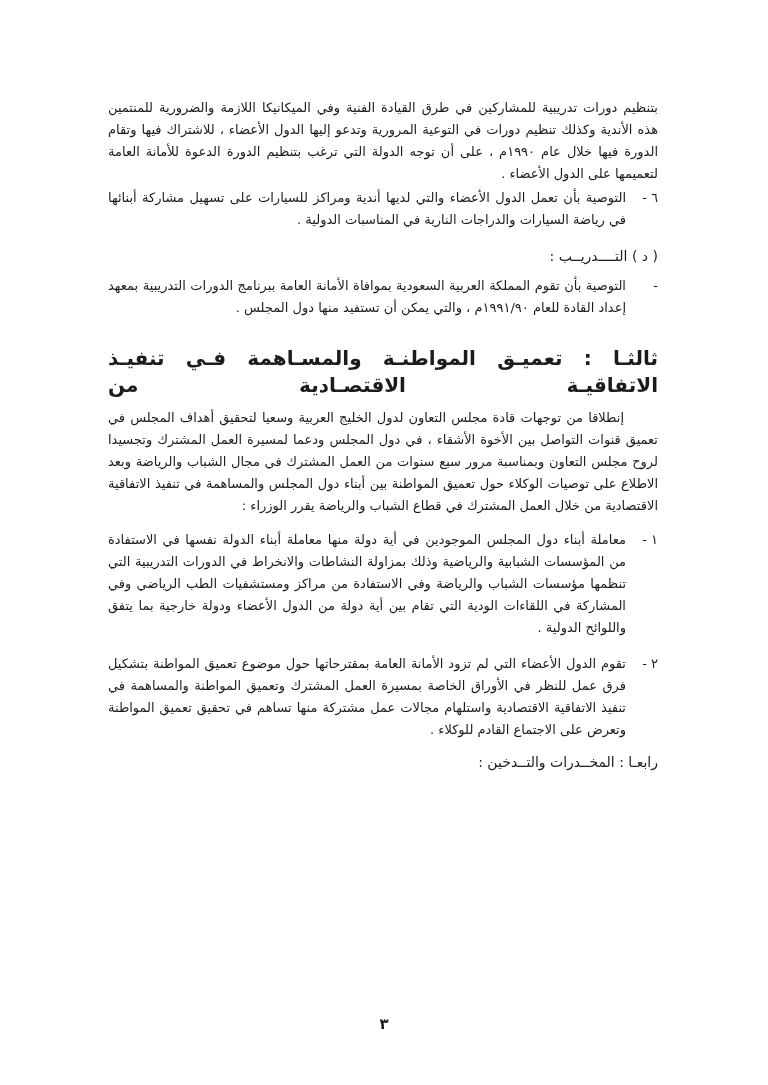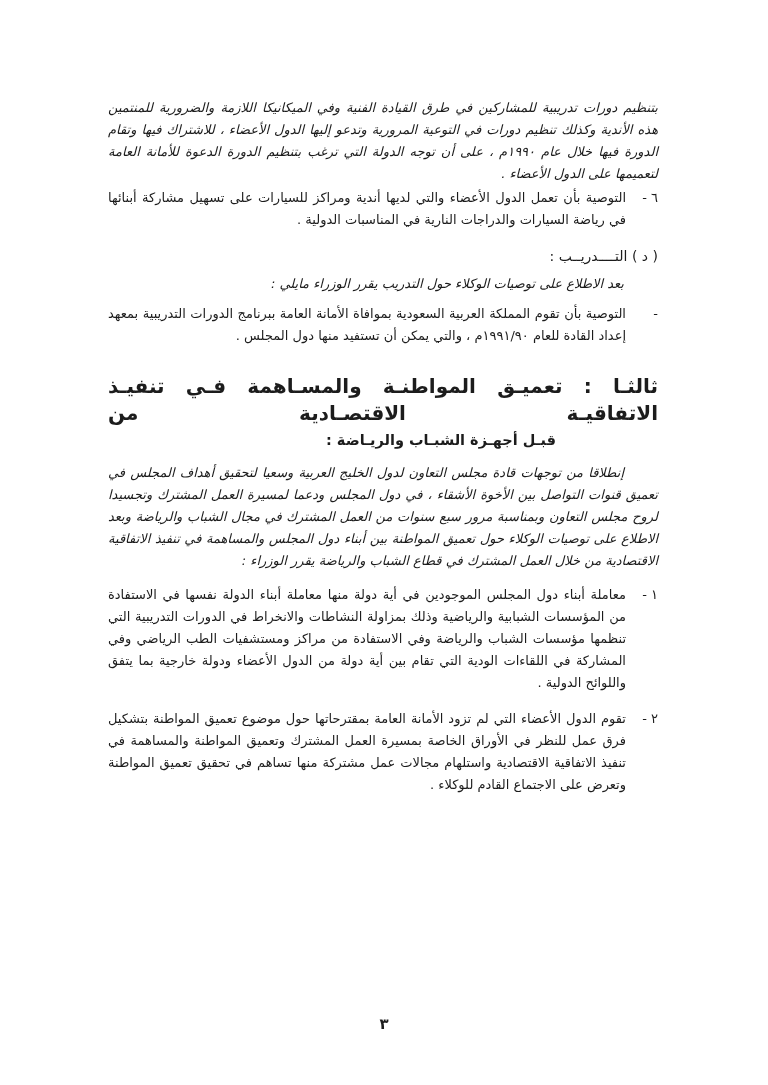--- a/index.html
+++ b/index.html
@@ -15,21 +15,21 @@
     overflow: hidden;
   }
   .content {
     position: absolute;
     top: 97px;
     right: 110px;
     width: 550px;
     font-size: 13px;
     line-height: 22px;
   }
-  .para { text-align: justify; font-style: italic; }
+  .para { text-align: justify; }
   .indent { text-indent: 34px; }
 
   .item { display: flex; gap: 8px; }
   .item .marker { flex: 0 0 auto; min-width: 24px; white-space: nowrap; }
   .item .text { flex: 1 1 auto; text-align: justify; }
 
   .heading { font-weight: normal; font-size: 14px; }
 
   .item6 { margin-top: 2px; }
   .heading-d { margin-top: 14px; }
@@ -75,40 +75,39 @@
 
     <p class="para">بتنظيم دورات تدريبية للمشاركين في طرق القيادة الفنية وفي الميكانيكا اللازمة والضرورية للمنتمين هذه الأندية وكذلك تنظيم دورات في التوعية المرورية وتدعو إليها الدول الأعضاء ، للاشتراك فيها وتقام الدورة فيها خلال عام ١٩٩٠م ، على أن توجه الدولة التي ترغب بتنظيم الدورة الدعوة للأمانة العامة لتعميمها على الدول الأعضاء .</p>
 
     <div class="item item6">
       <span class="marker">٦ -</span>
       <span class="text">التوصية بأن تعمل الدول الأعضاء والتي لديها أندية ومراكز للسيارات على تسهيل مشاركة أبنائها في رياضة السيارات والدراجات النارية في المناسبات الدولية .</span>
     </div>
 
     <p class="heading heading-d">( د ) التــــدريــب :</p>
 
-    <p class="para indent p-d">بعد الاطلاع على توصيات الوكلاء حول التدريب يقرر الوزراء مايلي :</p>
 
     <div class="item item-d">
       <span class="marker">-</span>
       <span class="text">التوصية بأن تقوم المملكة العربية السعودية بموافاة الأمانة العامة ببرنامج الدورات التدريبية بمعهد إعداد القادة للعام ١٩٩١/٩٠م ، والتي يمكن أن تستفيد منها دول المجلس .</span>
     </div>
 
     <p class="h3l1">ثالثـا : تعميـق المواطنـة والمسـاهمة فـي تنفيـذ الاتفاقيـة الاقتصـادية من</p>
-    <p class="h3l2">قبـل أجهـزة الشبـاب والريـاضة :</p>
 
     <p class="para indent p3">إنطلاقا من توجهات قادة مجلس التعاون لدول الخليج العربية وسعيا لتحقيق أهداف المجلس في تعميق قنوات التواصل بين الأخوة الأشقاء ، في دول المجلس ودعما لمسيرة العمل المشترك وتجسيدا لروح مجلس التعاون وبمناسبة مرور سبع سنوات من العمل المشترك في مجال الشباب والرياضة وبعد الاطلاع على توصيات الوكلاء حول تعميق المواطنة بين أبناء دول المجلس والمساهمة في تنفيذ الاتفاقية الاقتصادية من خلال العمل المشترك في قطاع الشباب والرياضة يقرر الوزراء :</p>
 
     <div class="item item1">
       <span class="marker">١ -</span>
       <span class="text">معاملة أبناء دول المجلس الموجودين في أية دولة منها معاملة أبناء الدولة نفسها في الاستفادة من المؤسسات الشبابية والرياضية وذلك بمزاولة النشاطات والانخراط في الدورات التدريبية التي تنظمها مؤسسات الشباب والرياضة وفي الاستفادة من مراكز ومستشفيات الطب الرياضي وفي المشاركة في اللقاءات الودية التي تقام بين أية دولة من الدول الأعضاء ودولة خارجية بما يتفق واللوائح الدولية .</span>
     </div>
 
     <div class="item item2">
       <span class="marker">٢ -</span>
       <span class="text">تقوم الدول الأعضاء التي لم تزود الأمانة العامة بمقترحاتها حول موضوع تعميق المواطنة بتشكيل فرق عمل للنظر في الأوراق الخاصة بمسيرة العمل المشترك وتعميق المواطنة والمساهمة في تنفيذ الاتفاقية الاقتصادية واستلهام مجالات عمل مشتركة منها تساهم في تحقيق تعميق المواطنة وتعرض على الاجتماع القادم للوكلاء .</span>
     </div>
 
+    <p class="heading heading4">رابعـا : المخــدرات والتــدخين :</p>
 
 
   </div>
 
   <div class="page-number">٣</div>
 </div>
 
 </body></html>

